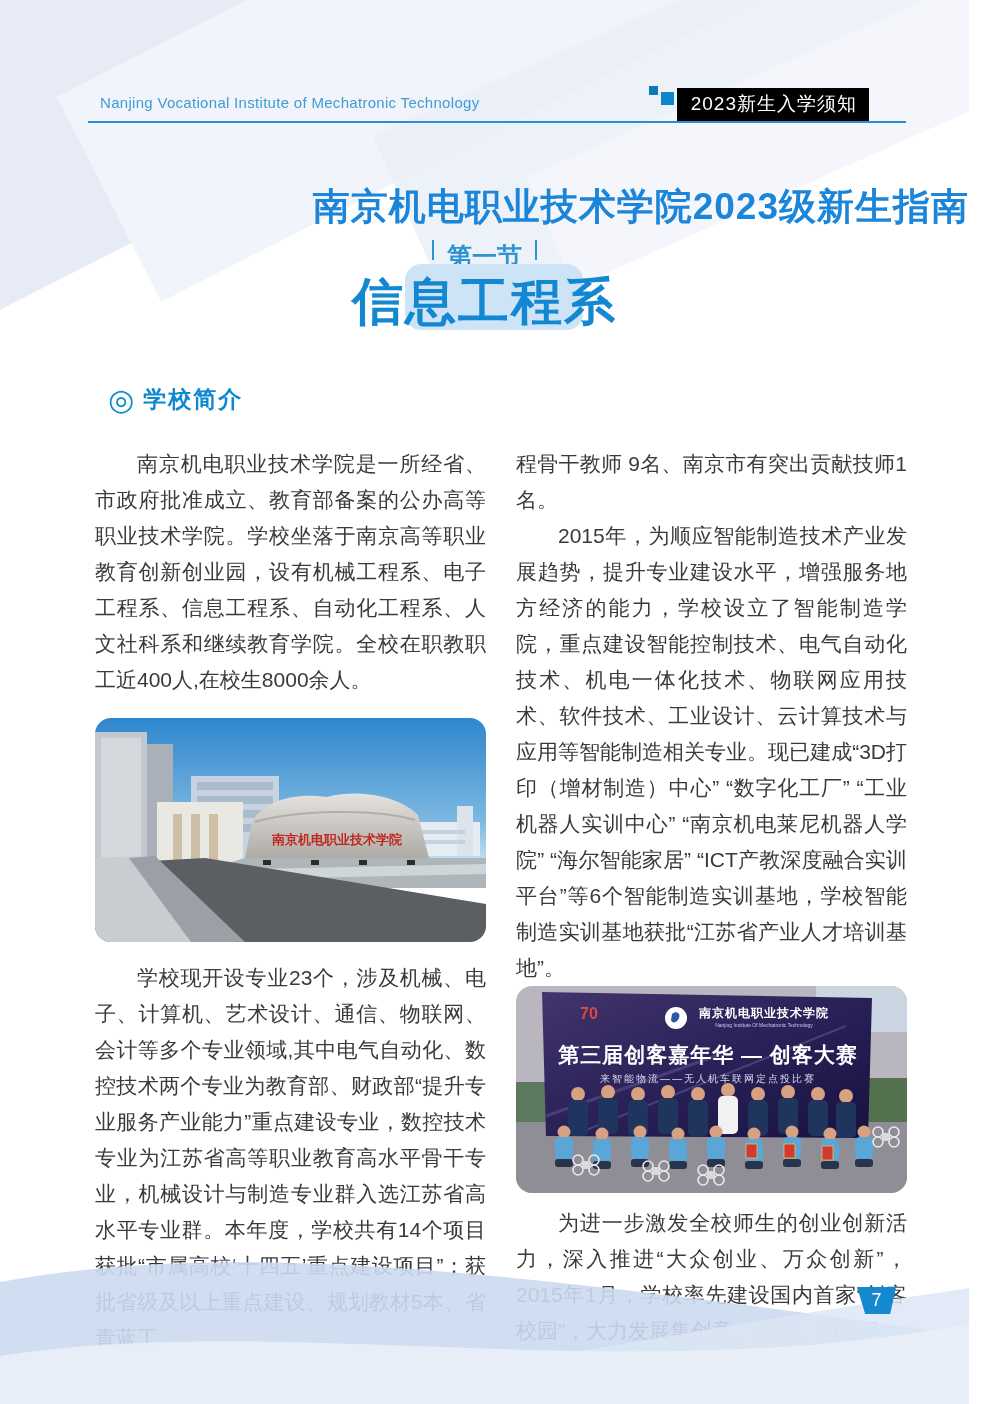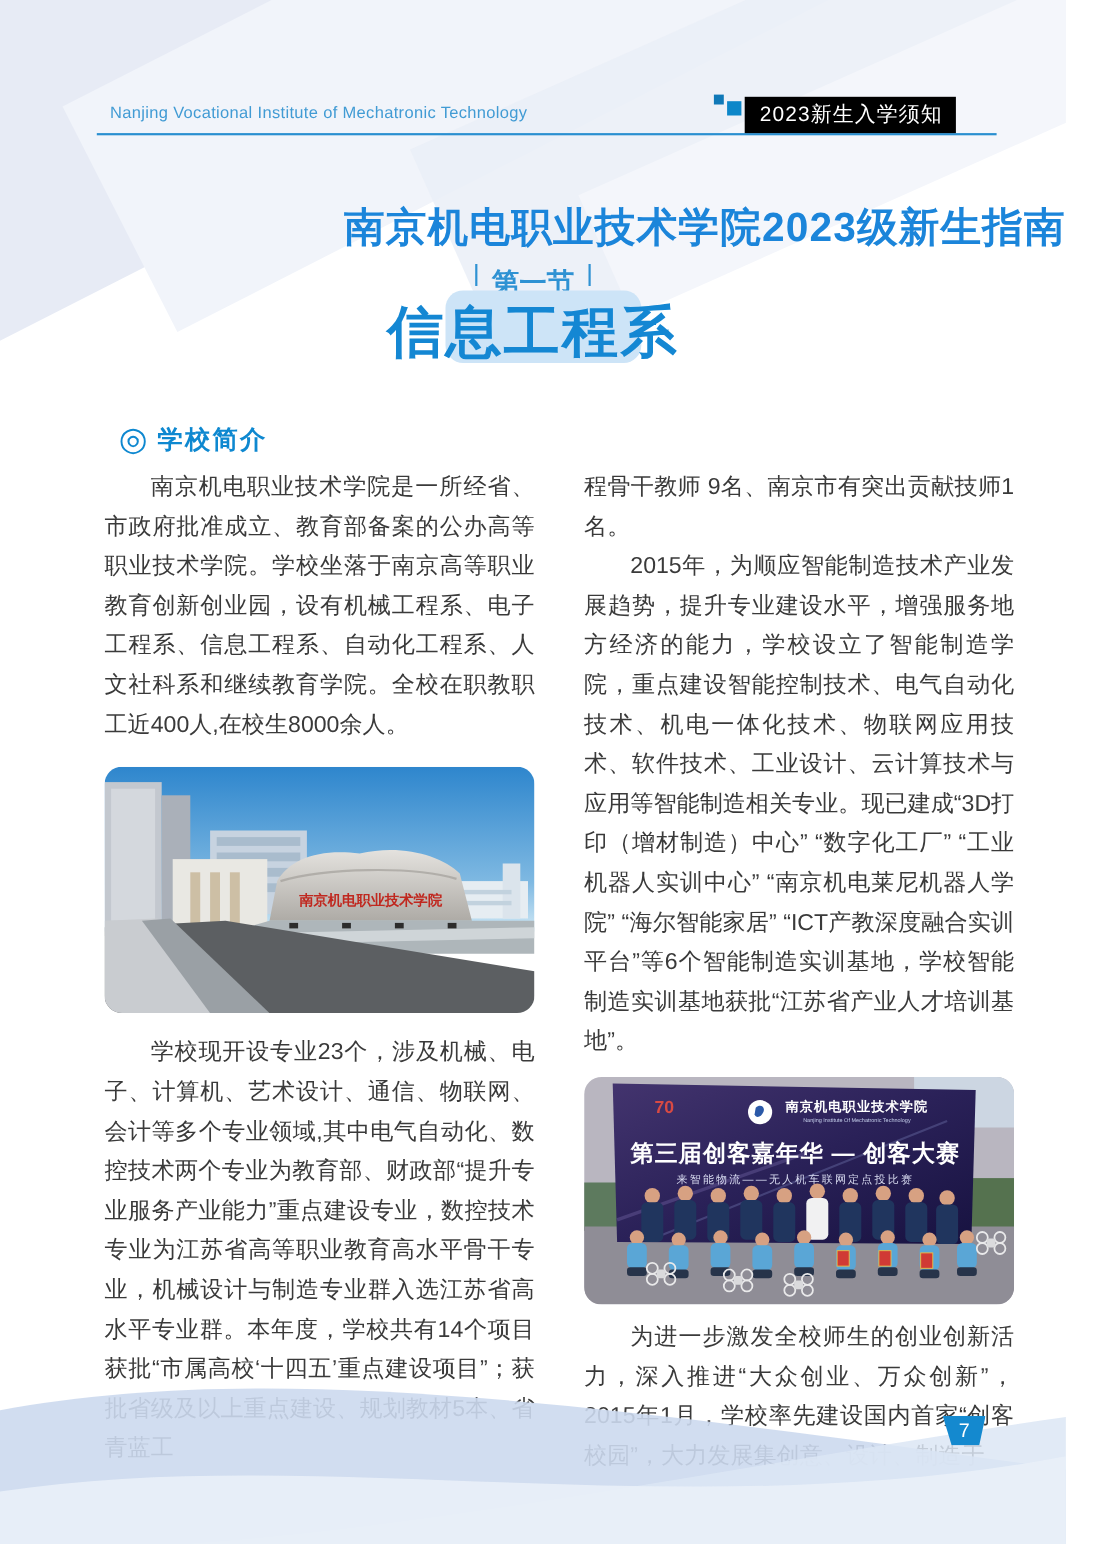--- a/index.html
+++ b/index.html
@@ -25,27 +25,27 @@
   .doc-title{position:absolute;left:0;right:0;top:157px;text-align:right;font-size:37px;font-weight:bold;color:#1b85da;letter-spacing:1px;}
   .kicker{position:absolute;left:0;right:0;top:240px;display:flex;justify-content:center;align-items:flex-start;gap:13px;color:#2f92d3;font-size:25px;font-weight:bold;}
   .kicker .bar{width:2px;height:20px;background:#2f92d3;}
   .hero{position:absolute;left:0;right:0;top:252px;height:100px;text-align:center;}
   .hero .pill{position:absolute;left:calc(50% - 80px);top:12px;width:178px;height:66px;background:#cde4f7;border-radius:16px;}
   .hero h2{position:relative;margin:0;padding-top:16px;font-size:51px;font-weight:bold;color:#1487d3;letter-spacing:2px;}
   .subsec{position:absolute;left:108px;top:384px;display:flex;align-items:center;gap:9px;color:#0e88d0;font-weight:bold;}
   .subsec .marker{font-size:30px;line-height:1;}
   .subsec .txt{font-size:23px;letter-spacing:2px;}
   
-  .cols{position:absolute;left:95px;top:425px;width:812px;display:flex;gap:45px;}
+  .cols{position:absolute;left:95px;top:446px;width:812px;display:flex;gap:30px;}
   .col{width:391px;}
   p.body{margin:0;font-size:21px;line-height:36px;text-align:justify;color:#3a3a3a;}
   p.indent{text-indent:2em;}
   .photo{display:block;width:100%;border-radius:16px;overflow:hidden;line-height:0;}
   .photo-campus{margin:20px 0 18px 0;}
-  .photo-makers{margin:14px 0 12px 0;}
+  .photo-makers{margin:0 0 12px 0;}
   
   .pagenum{position:absolute;left:857px;top:1287px;width:39px;height:27px;background:#1489cf;
     clip-path:polygon(0% 0%,100% 0%,85% 100%,21% 100%);
     color:#fff;font-size:18px;display:flex;align-items:center;justify-content:center;}
   svg text{font-family:"Liberation Sans","DejaVu Sans",sans-serif;}
 </style>
 </head>
 <body>
 
 <div class="page">

